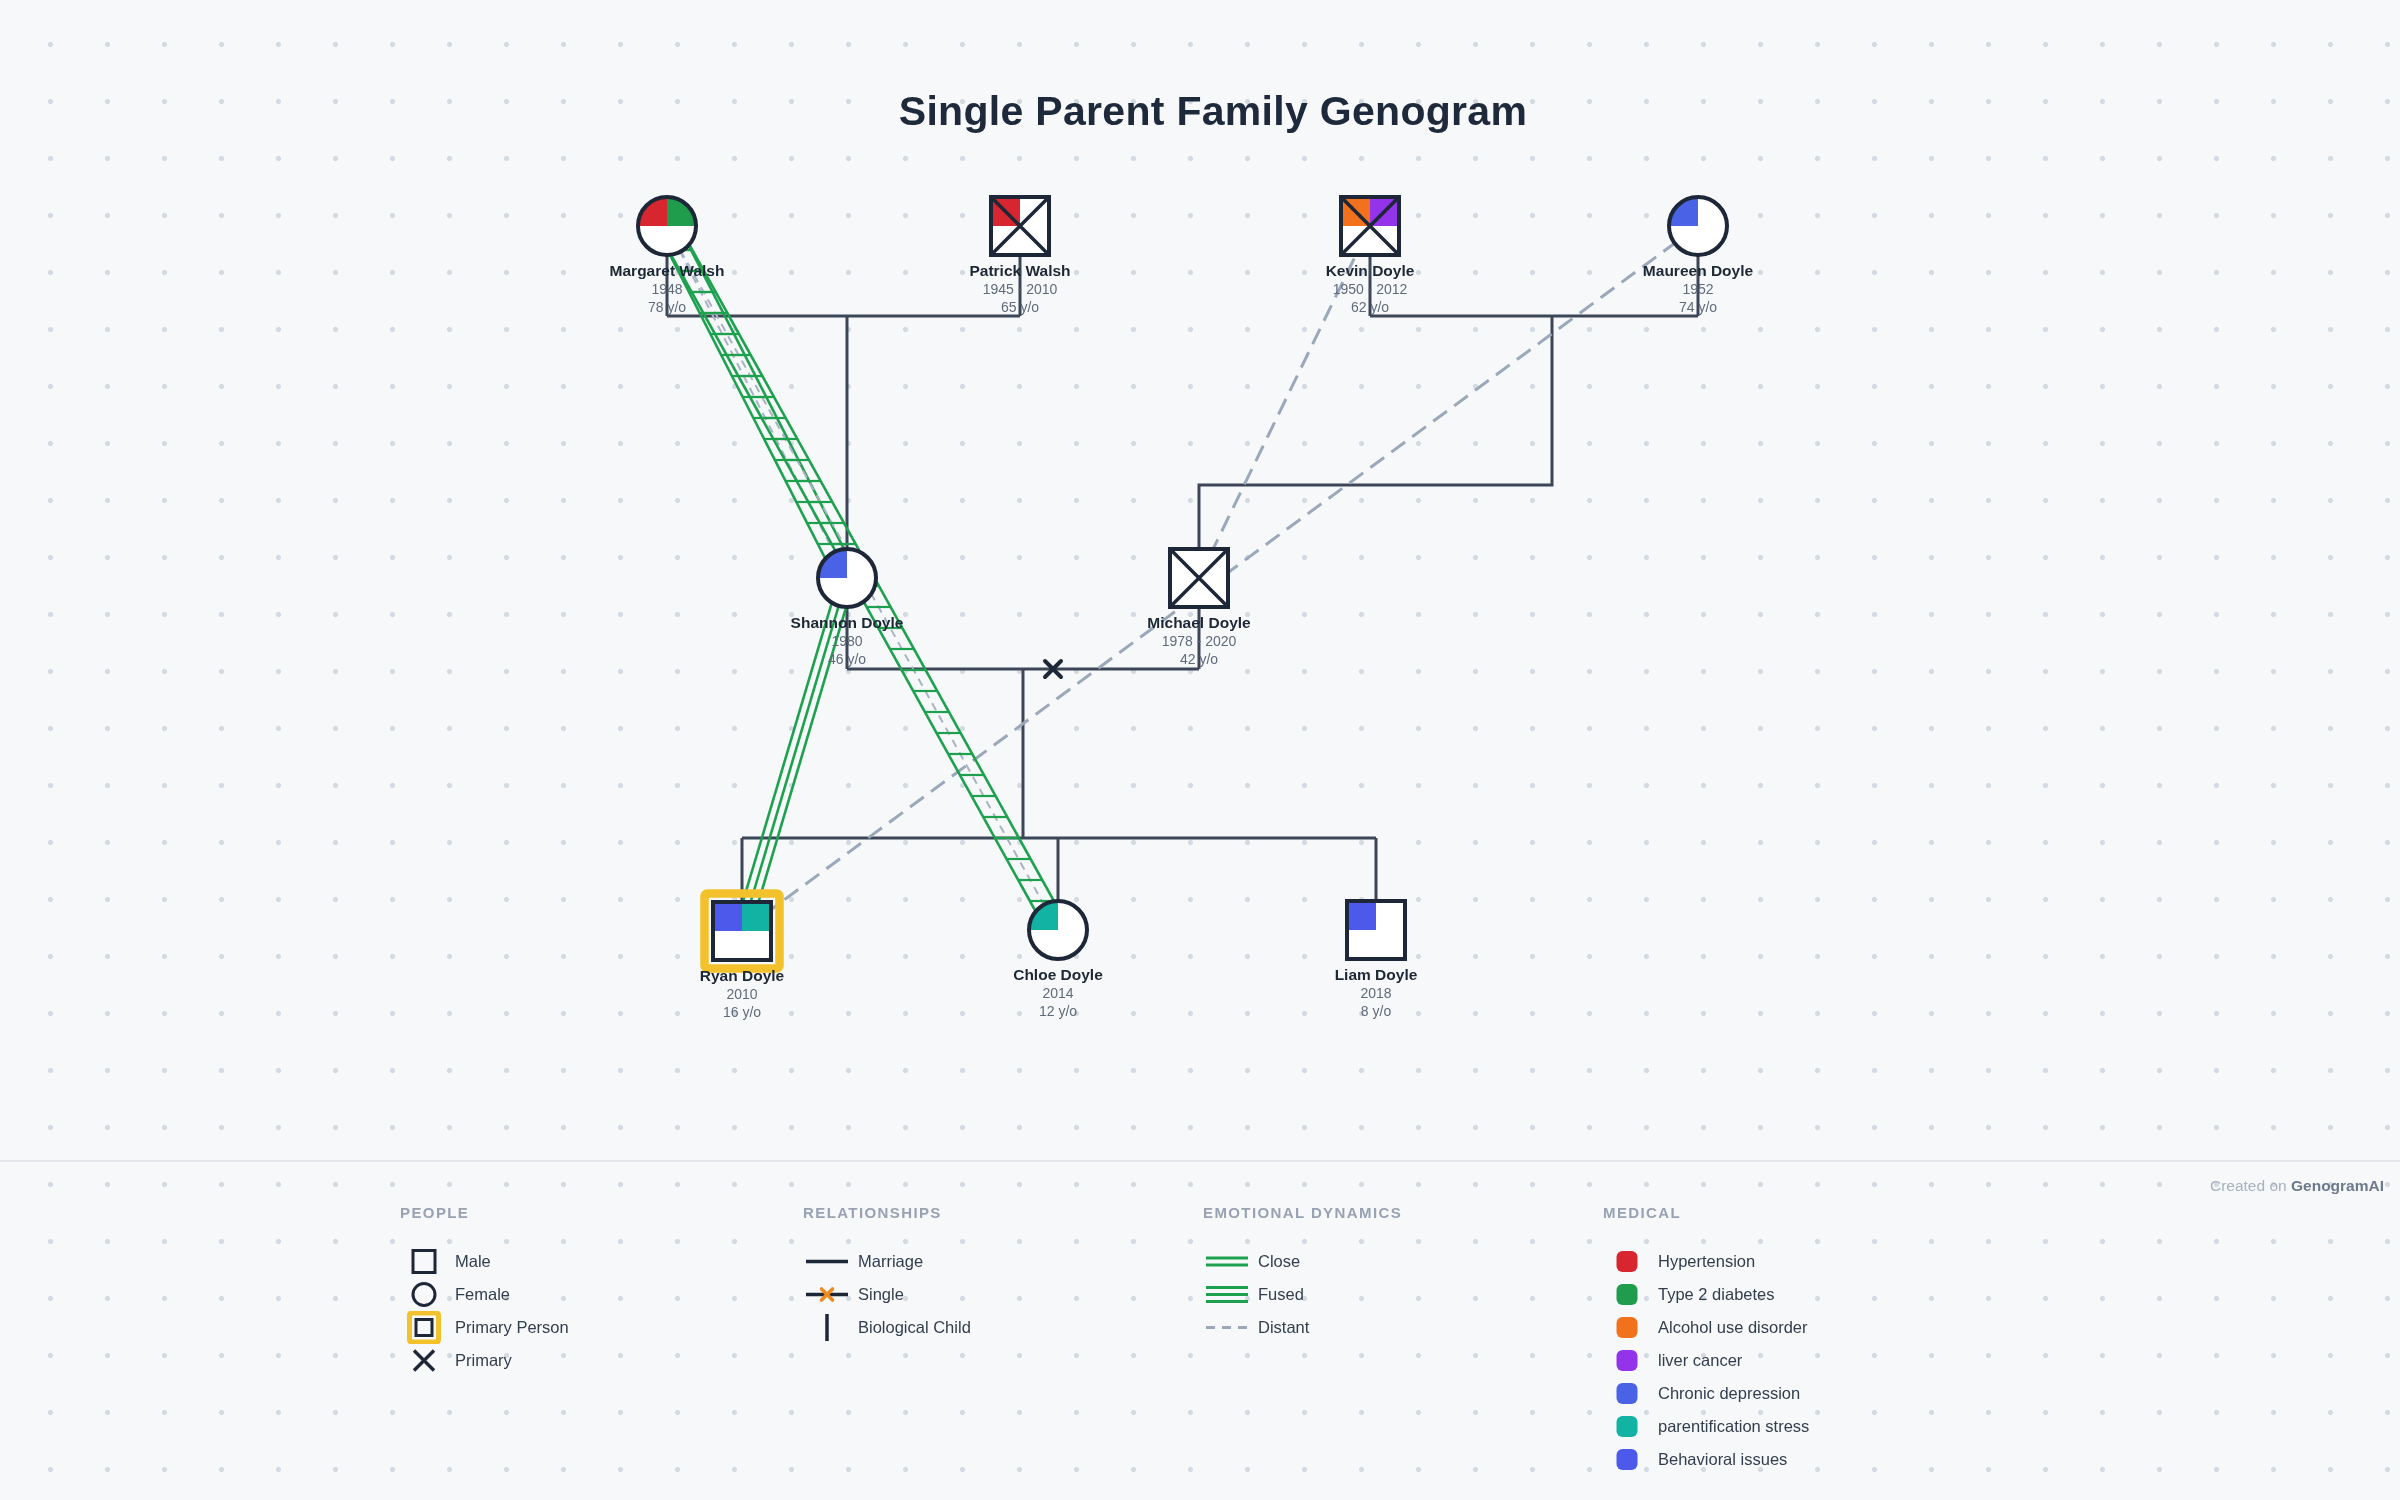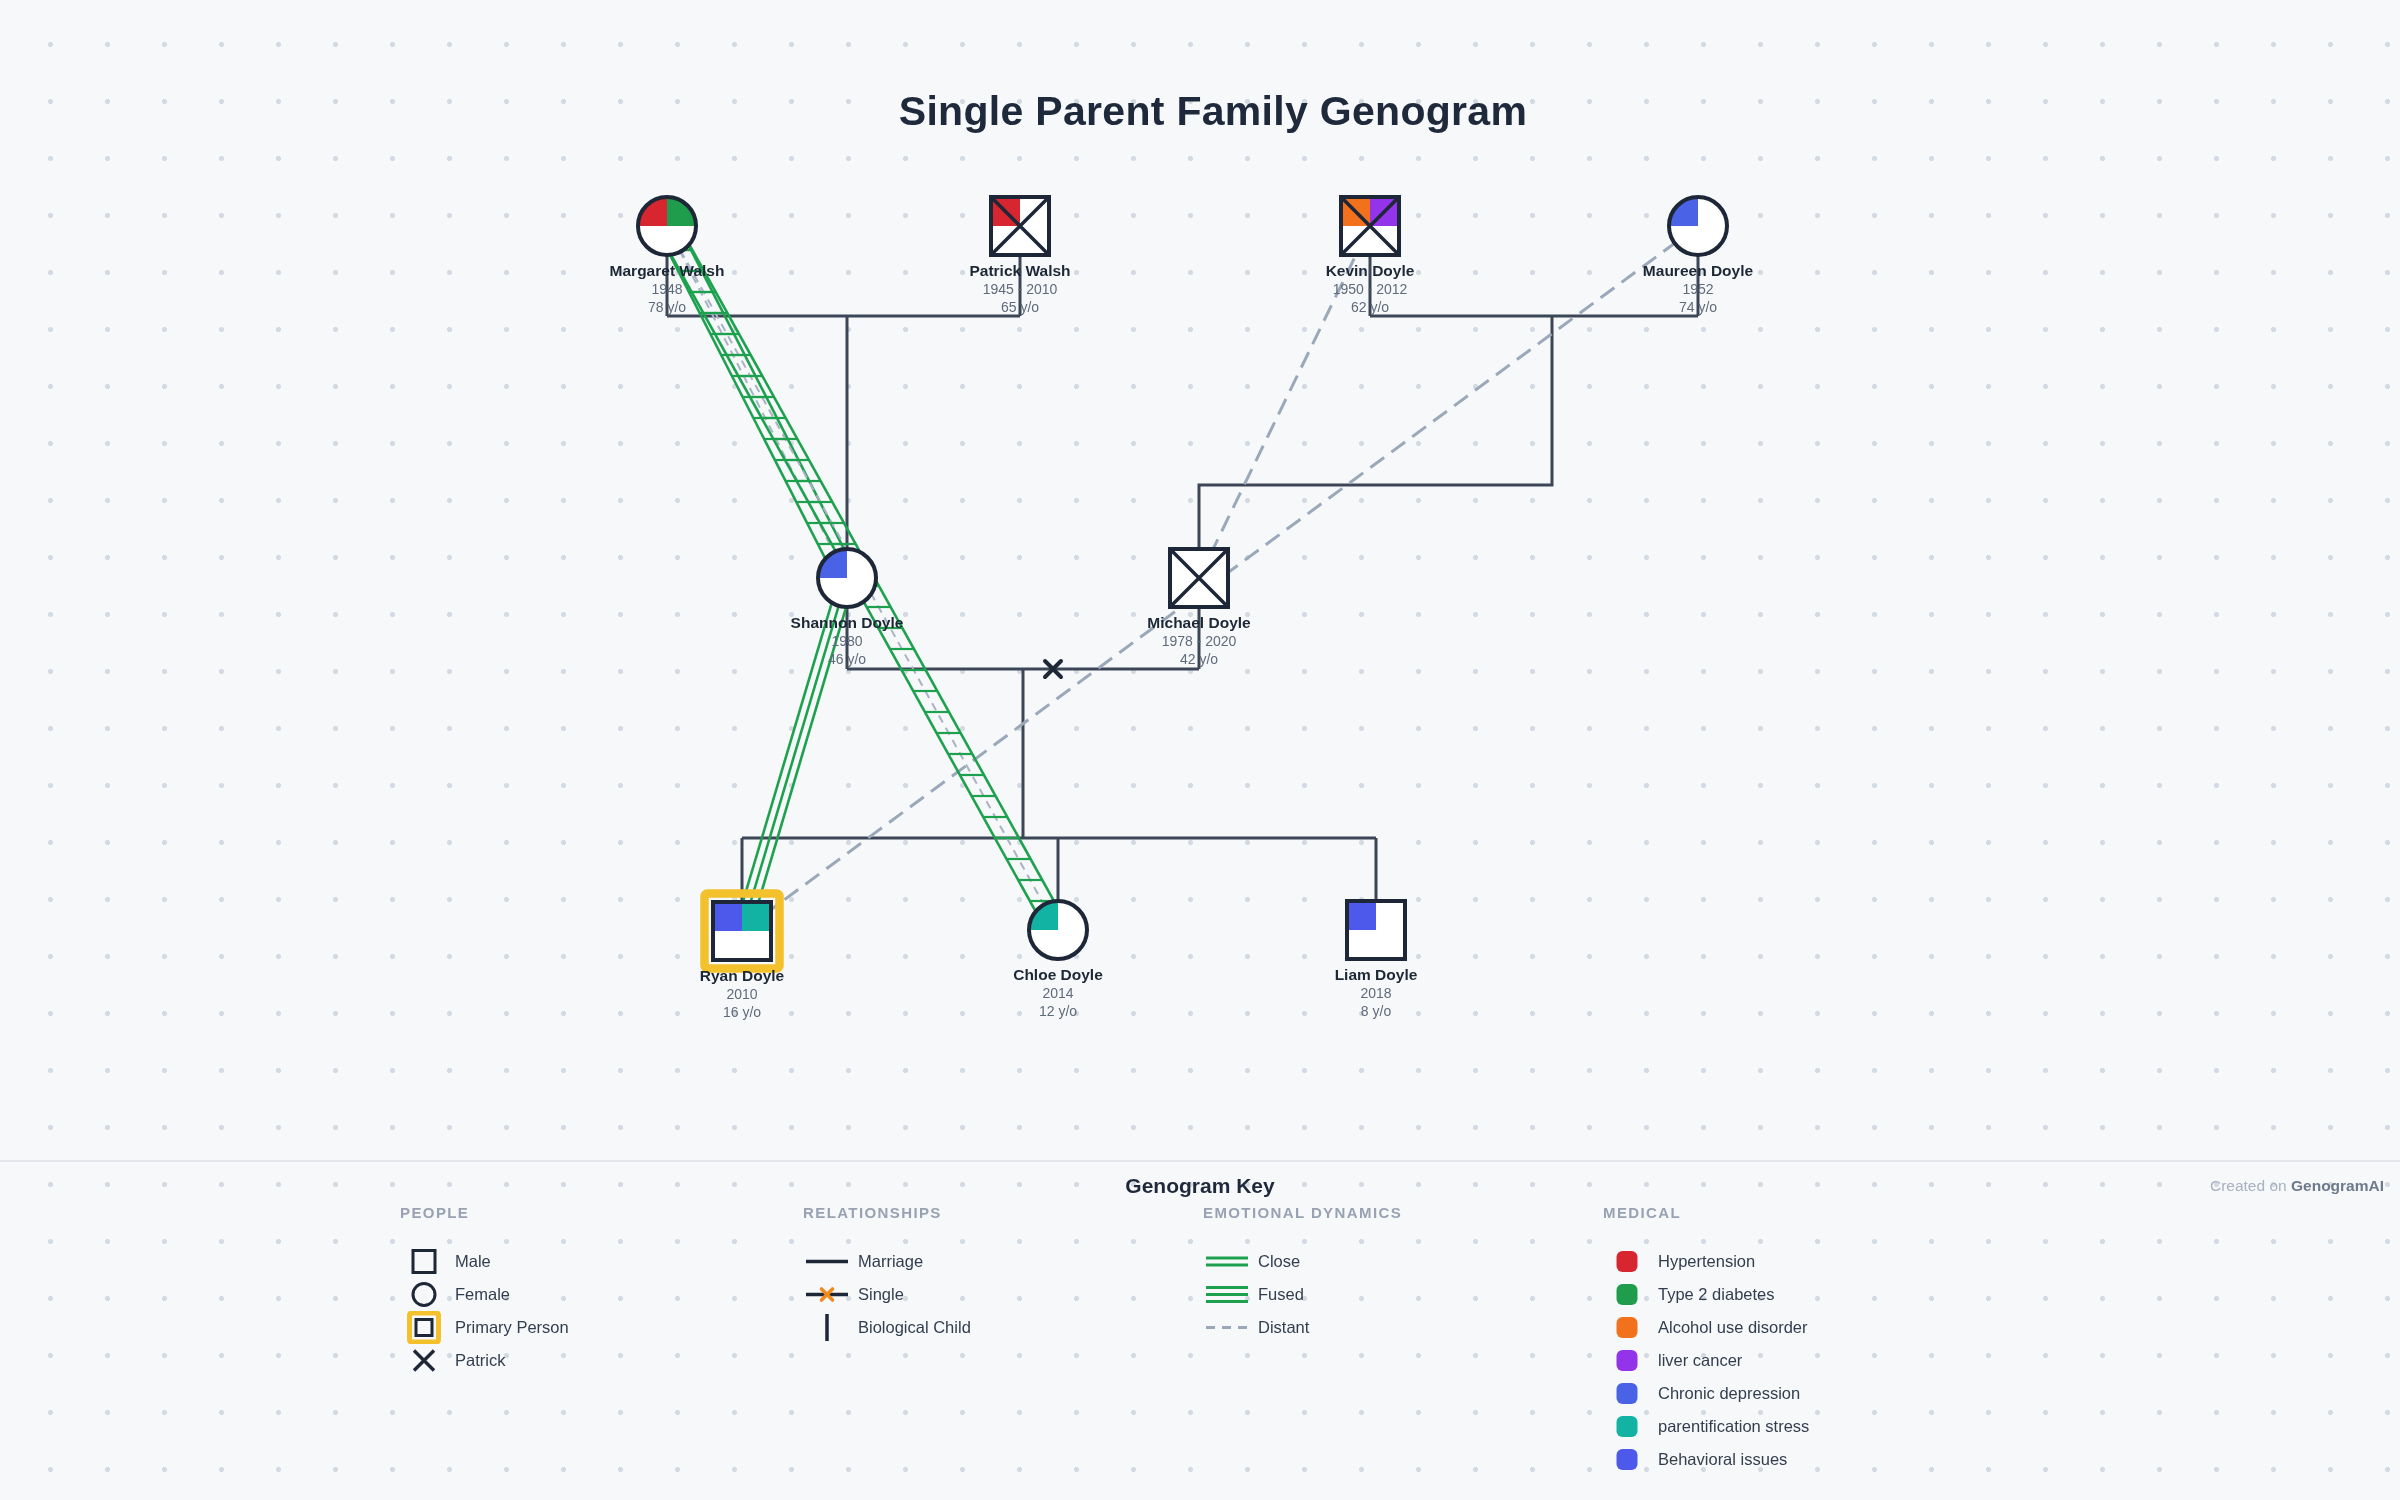--- a/index.html
+++ b/index.html
@@ -227,21 +227,20 @@
       </g>
       <g>
         <text x="1376" y="980" class="p-name">Liam Doyle</text>
         <text x="1376" y="998" class="p-sub">2018</text>
         <text x="1376" y="1015.5" class="p-sub">8 y/o</text>
       </g>
     </g>
   </svg>
 
 <div class="footer">
-  <div class="key-title">Genogram Key</div>
   <div class="credit">
     <span>Created on</span>
     <b>GenogramAI</b>
   </div>
   <div id="legend">
       <div class="leg-col" style="left: 400px;">
         <div class="leg-header">PEOPLE</div>
         <div class="leg-row">
           <span class="leg-icon">
             <svg width="48" height="33" viewBox="0 0 48 33">
@@ -266,21 +265,21 @@
             </svg>
           </span>
           <span class="leg-label">Primary Person</span>
         </div>
         <div class="leg-row">
           <span class="leg-icon">
             <svg width="48" height="33" viewBox="0 0 48 33">
               <path d="M14,6.5 L34,26.5 M34,6.5 L14,26.5" stroke="#1d2737" stroke-width="3.4" fill="none"></path>
             </svg>
           </span>
-          <span class="leg-label">Patrick</span>
+          <span class="leg-label">Primary</span>
         </div>
       </div>
       <div class="leg-col" style="left: 803px;">
         <div class="leg-header">RELATIONSHIPS</div>
         <div class="leg-row">
           <span class="leg-icon">
             <svg width="48" height="33" viewBox="0 0 48 33">
               <line x1="3" y1="16.5" x2="45" y2="16.5" stroke="#1d2737" stroke-width="3.5"></line>
             </svg>
           </span>

